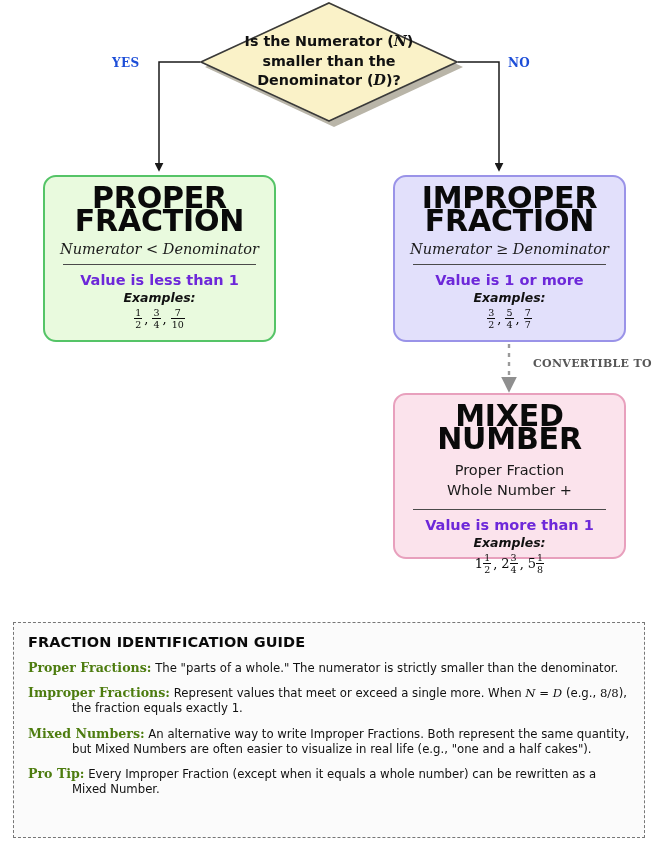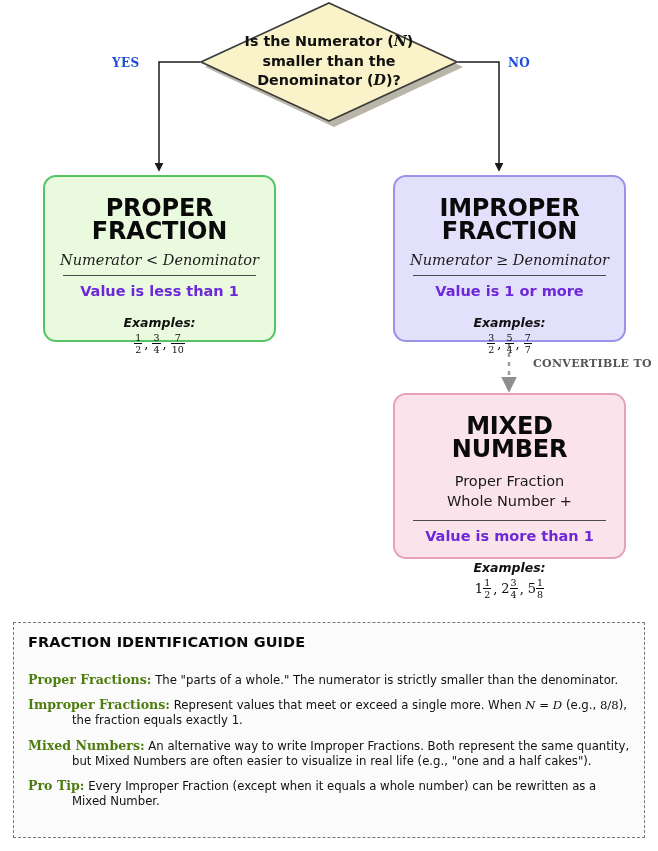--- a/index.html
+++ b/index.html
@@ -49,40 +49,40 @@
 
   
   .card{position:absolute;border-radius:13px;box-sizing:border-box;border-width:2px;border-style:solid;}
   .card .shadow{
     position:absolute;left:3px;top:3px;right:-3px;bottom:-3px;
     border-radius:13px;background:rgba(140,140,140,.28);z-index:-1;
   }
   .card-title{
     text-align:center;font-weight:bold;color:#0a0a0a;
     font-family:"DejaVu Sans","Liberation Sans",sans-serif;
-    font-size:24px;line-height:23px;letter-spacing:-0.2px;margin-top:11px;
+    font-size:30px;line-height:23px;letter-spacing:-0.2px;
   }
   .card-rule{
     text-align:center;
     font-family:"DejaVu Serif","Liberation Serif",serif;
     font-style:italic;font-size:14.5px;color:#1a1a1a;
   }
   .card-rule-plain{
     text-align:center;
     font-family:"DejaVu Sans","Liberation Sans",sans-serif;
     font-size:14.5px;line-height:20px;color:#1a1a1a;
   }
   .divider{height:0;border-top:1.4px solid #4a4a4a;margin:7px 10px 7px 10px;}
   .card-value{
     text-align:center;font-weight:bold;font-size:14.5px;color:#6d28d9;
     font-family:"DejaVu Sans","Liberation Sans",sans-serif;
   }
   .card-examples-label{
     text-align:center;font-style:italic;font-weight:bold;font-size:12.5px;color:#111;
-    font-family:"DejaVu Sans","Liberation Sans",sans-serif;margin-top:16px;
+    font-family:"DejaVu Sans","Liberation Sans",sans-serif;margin-top:2px;
   }
   .frac-row{
     display:flex;justify-content:center;align-items:center;gap:2px;margin-top:3px;
     font-family:"DejaVu Serif","Liberation Serif",serif;font-size:13px;color:#0a0a0a;
   }
   .frac{display:inline-flex;flex-direction:column;align-items:center;line-height:1;vertical-align:middle;}
   .frac .num{font-size:9.5px;padding:0 1px;}
   .frac .den{font-size:9.5px;padding:0 1px;border-top:1px solid #0a0a0a;margin-top:.5px;padding-top:.5px;}
   .mixed{display:inline-flex;align-items:center;}
   .whole{font-size:13px;}
@@ -101,21 +101,21 @@
   }
 
   
   #legend{
     position:absolute;left:13px;top:622px;width:632px;height:216px;
     box-sizing:border-box;border:1.6px dashed #777;background:#fbfbfb;
     padding:11px 14px 0 14px;
   }
   #legend-title{
     font-family:"DejaVu Sans","Liberation Sans",sans-serif;
-    font-weight:bold;font-size:14.5px;color:#0a0a0a;letter-spacing:.1px;margin-bottom:22px;
+    font-weight:bold;font-size:14.5px;color:#0a0a0a;letter-spacing:.1px;margin-bottom:10px;
   }
   .legend-item{
     font-family:"DejaVu Sans","Liberation Sans",sans-serif;
     font-size:11.7px;line-height:15.2px;color:#111;
     margin-bottom:9px;padding-left:44px;text-indent:-44px;
   }
   .legend-term{
     font-family:"DejaVu Serif","Liberation Serif",serif;
     font-weight:bold;font-size:12.6px;color:#4d7c0f;
   }

